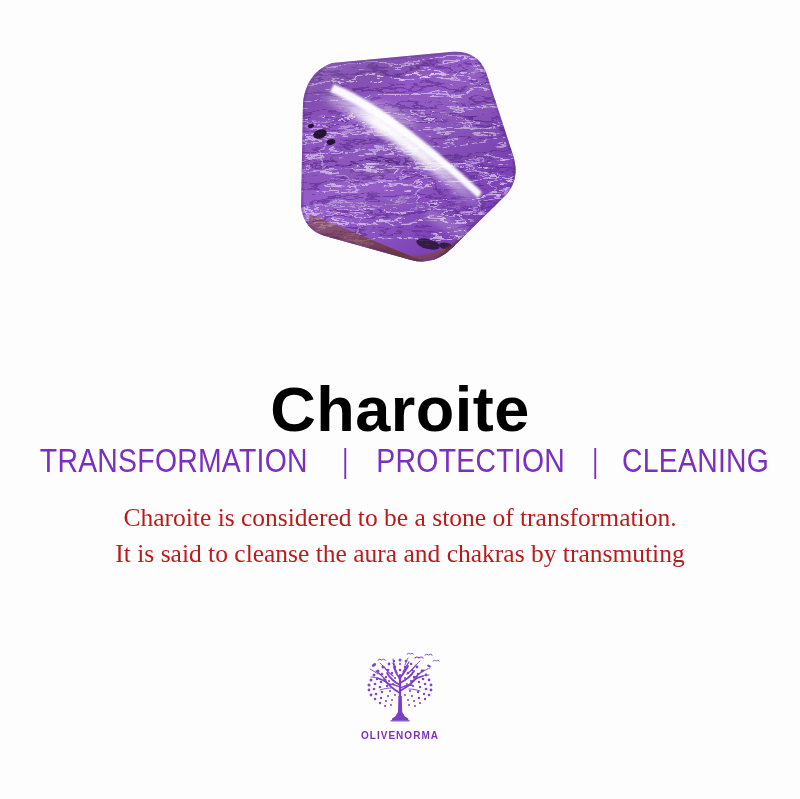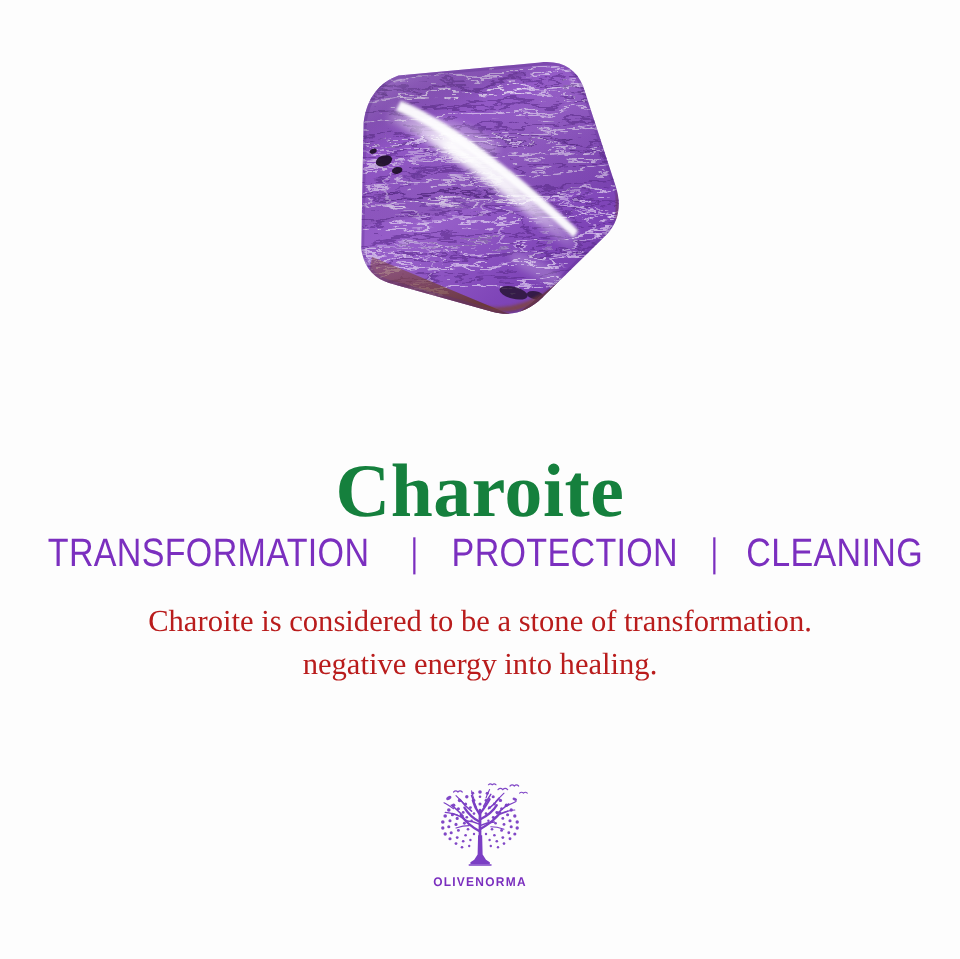--- a/index.html
+++ b/index.html
@@ -41,26 +41,26 @@
     display: block;
   }
 
   
   .title {
     position: absolute;
     left: 0;
     top: 333px;
     width: 800px;
     text-align: center;
-    font-family: Liberation Serif, serif;
+    font-family: Liberation Sans, sans-serif;
     font-weight: bold;
     font-size: 63px;
     line-height: 68px;
     letter-spacing: 0.5px;
-    color: #15803d;
+    color: #000000;
     white-space: nowrap;
   }
 
   
   .keywords {
     position: absolute;
     left: 0;
     top: 441px;
     width: 800px;
     text-align: center;
@@ -278,21 +278,21 @@
   </div>
 
   <h1 class="title">Charoite</h1>
 
   <div class="keywords">
     <span class="kw-word">TRANSFORMATION</span><span class="kw-sep">|</span><span class="kw-word">PROTECTION</span><span class="kw-sep">|</span><span class="kw-word">CLEANING</span>
   </div>
 
   <div class="description">
     <span class="desc-line">Charoite is considered to be a stone of transformation.</span>
-    <span class="desc-line">negative energy into healing.</span>
+    <span class="desc-line">It is said to cleanse the aura and chakras by transmuting</span>
   </div>
 
   <div class="logo">
     <svg class="logo-mark" viewBox="0 0 110 74" aria-hidden="true">
       <g fill="#7b3fc4">
 
         <path d="M53.4,44 L53.0,60 L50.2,64.5 L47.0,66.6 L47.0,68.2 L63.2,68.2 L63.2,66.6 L60.0,64.5 L57.2,60 L56.8,44 Z"></path>
 
         <path d="M45.6,68.2 L64.6,68.2 L64.6,69.4 L45.6,69.4 Z"></path>
 

